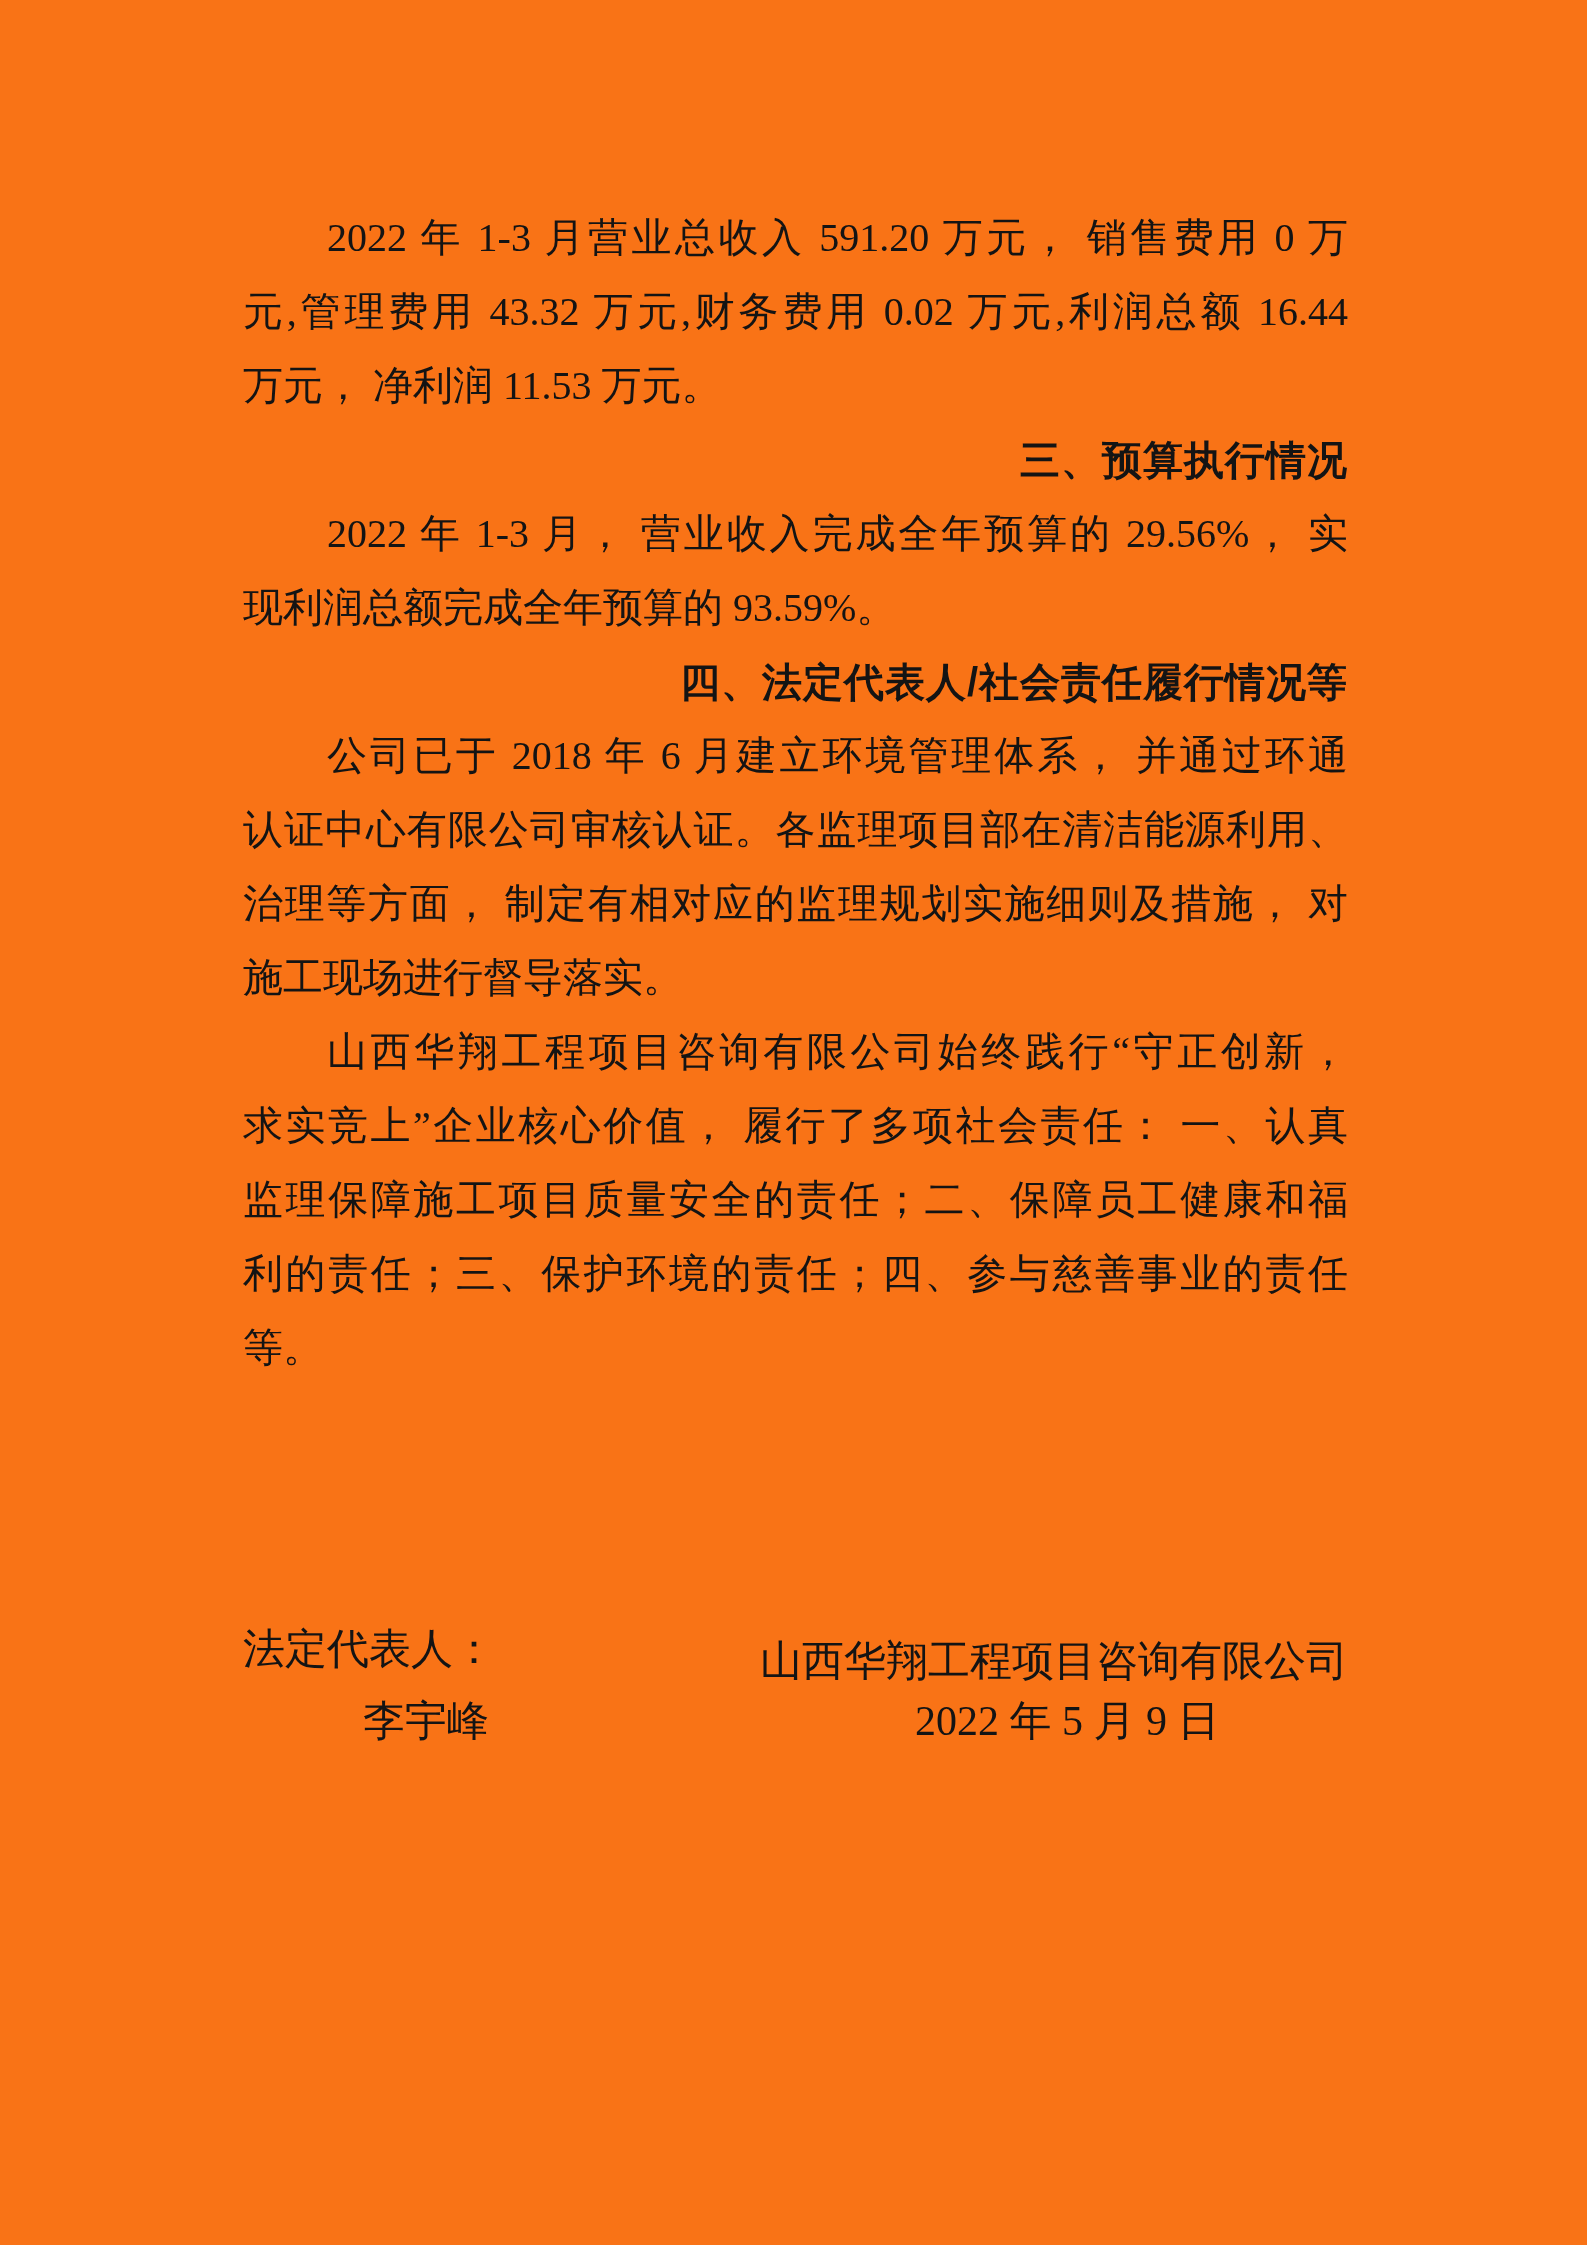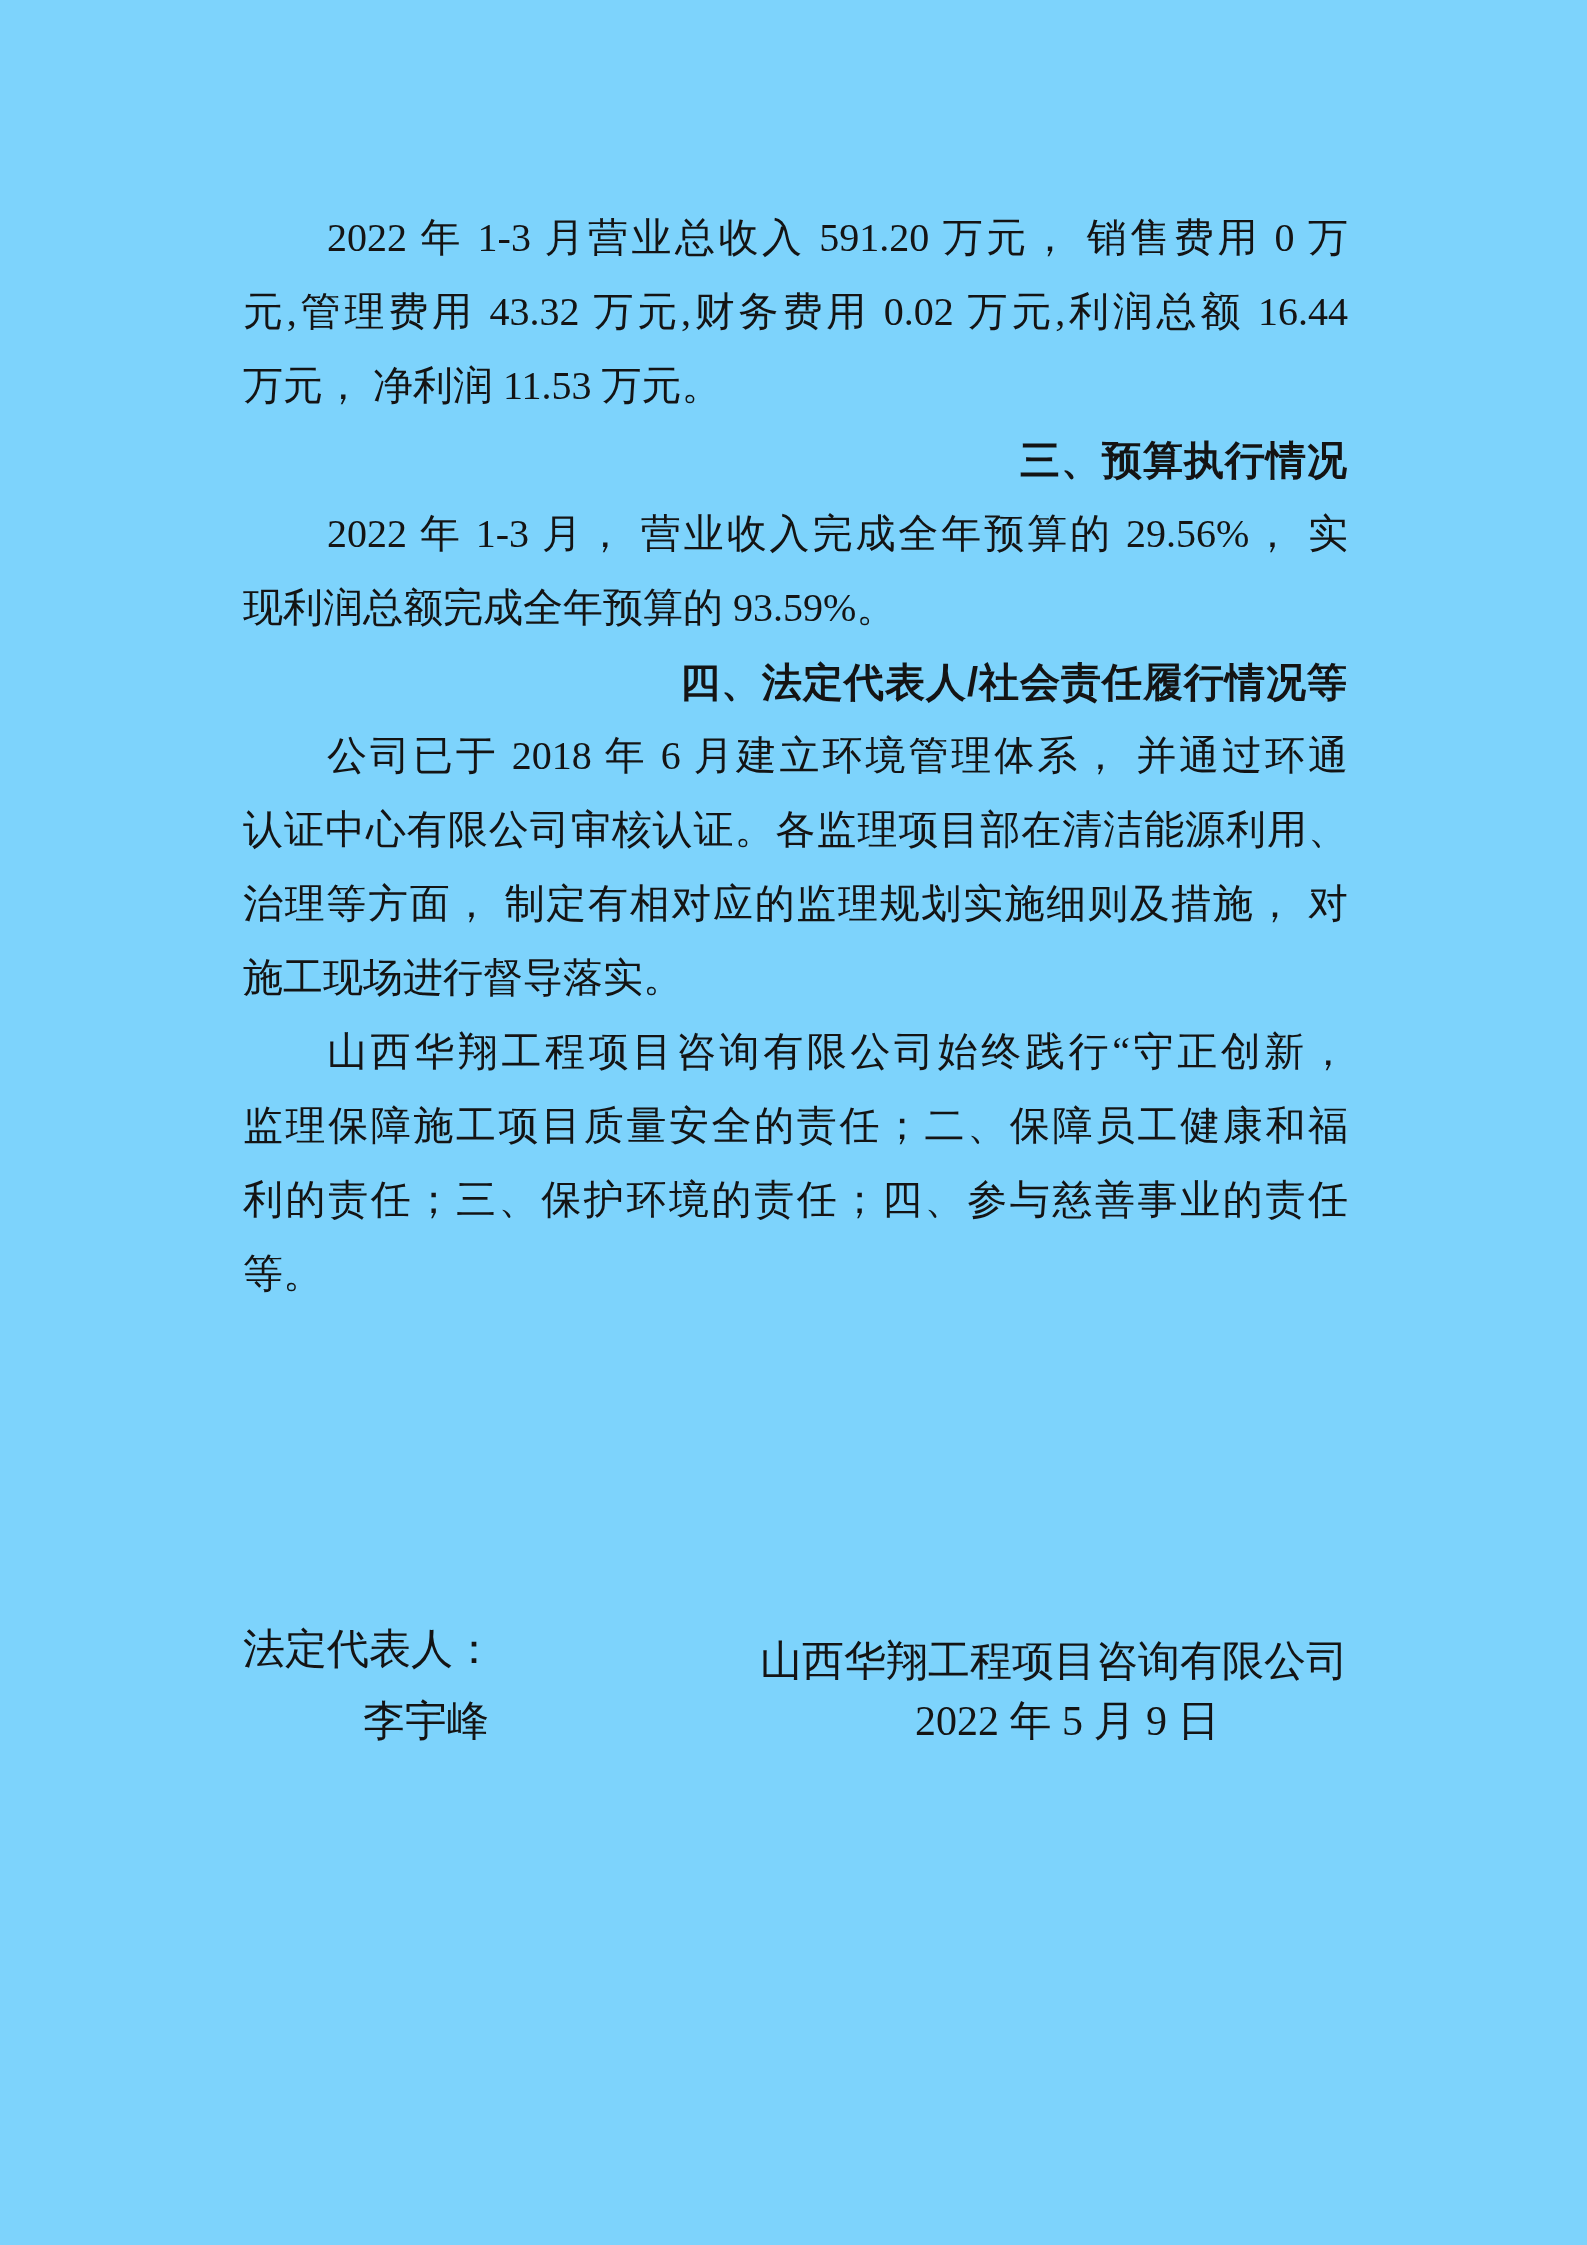--- a/index.html
+++ b/index.html
@@ -4,21 +4,21 @@
 <style>
   html, body {
     margin: 0;
     padding: 0;
     background: #ffffff;
   }
   .page {
     position: relative;
     width: 1587px;
     height: 2245px;
-    background: #7dd3fc;
+    background: #f97316;
     overflow: hidden;
   }
   .doc {
     position: absolute;
     left: 243px;
     top: 201px;
     width: 1105px;
   }
   .line {
     line-height: 74px;
@@ -70,20 +70,21 @@
       <div class="line body">万元， 净利润 11.53 万元。</div>
       <div class="line heading first">三、预算执行情况</div>
       <div class="line body first fill">2022 年 1-3 月， 营业收入完成全年预算的 29.56%， 实</div>
       <div class="line body">现利润总额完成全年预算的 93.59%。</div>
       <div class="line heading first">四、法定代表人/社会责任履行情况等</div>
       <div class="line body first fill">公司已于 2018 年 6 月建立环境管理体系， 并通过环通</div>
       <div class="line body fill">认证中心有限公司审核认证。各监理项目部在清洁能源利用、</div>
       <div class="line body fill">治理等方面， 制定有相对应的监理规划实施细则及措施， 对</div>
       <div class="line body">施工现场进行督导落实。</div>
       <div class="line body first fill">山西华翔工程项目咨询有限公司始终践行“守正创新，</div>
+      <div class="line body fill">求实竞上”企业核心价值， 履行了多项社会责任： 一、认真</div>
       <div class="line body fill">监理保障施工项目质量安全的责任；二、保障员工健康和福</div>
       <div class="line body fill">利的责任；三、保护环境的责任；四、参与慈善事业的责任</div>
       <div class="line body">等。</div>
     </div>
   <div class="sig">
     <span class="label">法定代表人：</span>
     <span class="company">山西华翔工程项目咨询有限公司</span>
     <span class="name">李宇峰</span>
     <span class="date">2022 年 5 月 9 日</span>
   </div>

